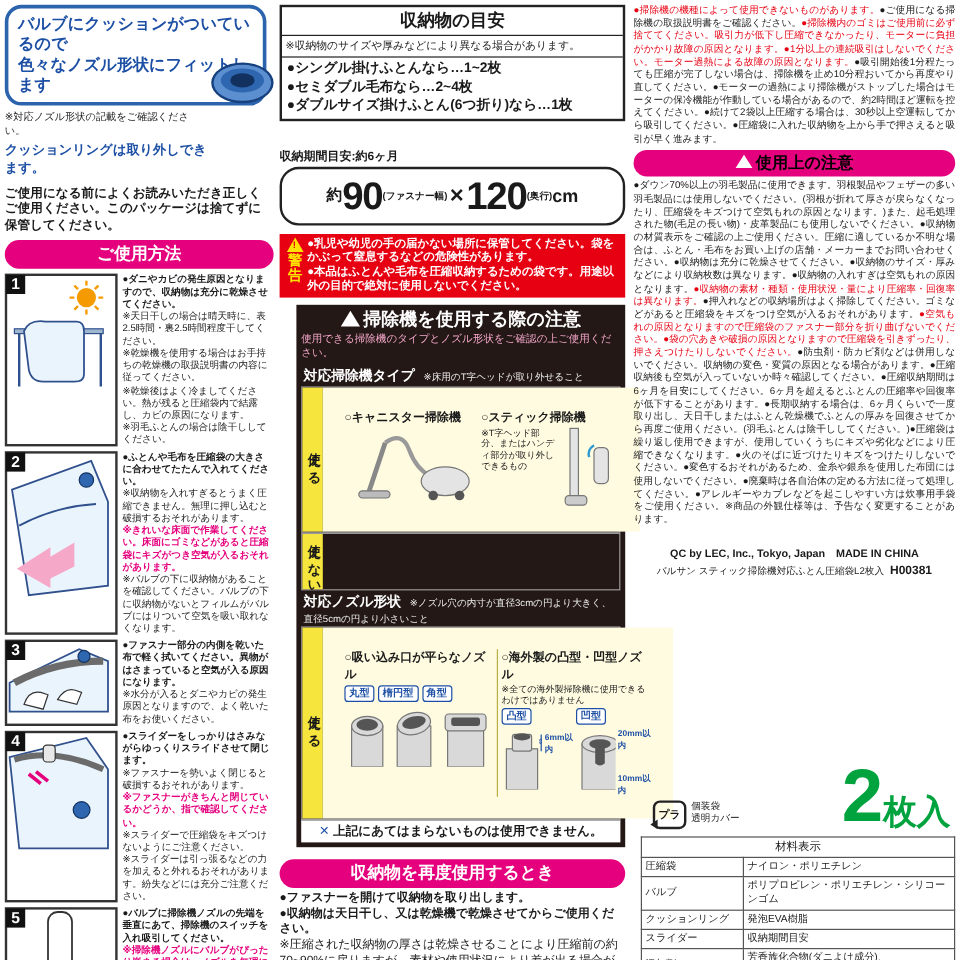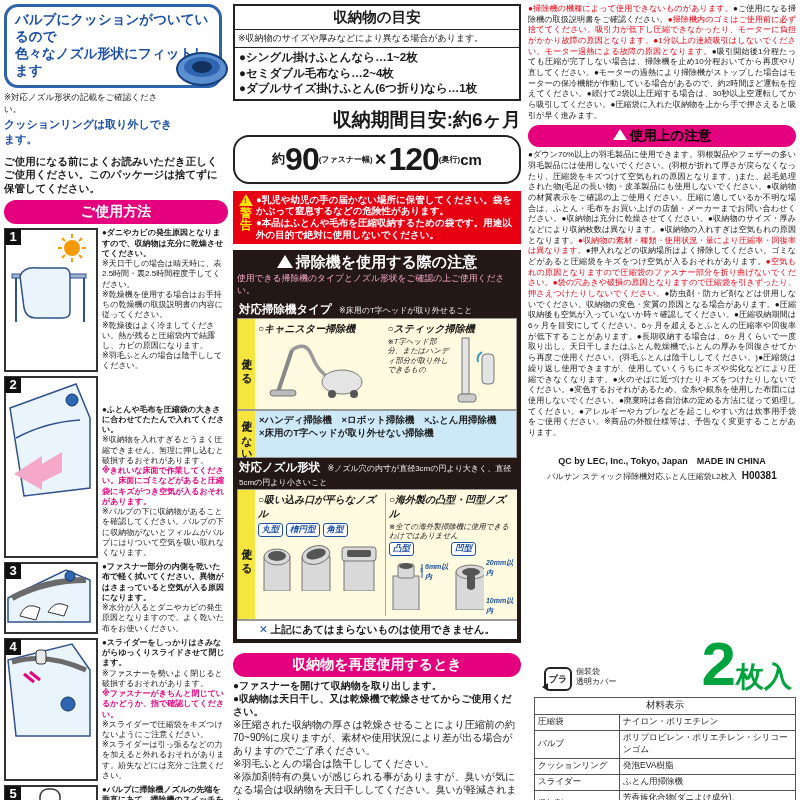--- a/index.html
+++ b/index.html
@@ -29,46 +29,46 @@
   .step-text span{display:block;}
   .seg-bold{font-weight:700;}
   .seg-pink{color:#e5007e;font-weight:700;}
   .seg-red{color:#e60012;}
   
   .box{border:2px solid #222;background:#fff;}
   .meyasu-title{font-size:14.5px;font-weight:700;text-align:center;padding:2px 0;}
   .meyasu-note{font-size:9px;border-top:1.5px solid #222;border-bottom:1.5px solid #222;padding:2px 3px;}
   .meyasu-items{padding:2px 4px;}
   .meyasu-items div{font-size:11.5px;font-weight:700;line-height:1.35;}
-  .kikan-title{font-size:19px;font-weight:700;text-align:right;margin-top:6px;}
+  .kikan-title{font-size:10px;font-weight:700;text-align:left;margin-top:22px;}
   .size-box{border:2.5px solid #222;border-radius:16px;margin-top:2px;padding:4px 6px;
             display:flex;align-items:center;justify-content:center;}
   .size-box .ap{font-size:13px;font-weight:700;}
   .size-box .big{font-size:32px;font-weight:700;letter-spacing:-1px;}
   .size-box .sm{font-size:8px;font-weight:700;}
   .size-box .x{font-size:20px;font-weight:700;margin:0 2px;}
   .size-box .unit{font-size:15px;font-weight:700;}
   .warn-box{background:#e60012;color:#fff;display:flex;margin-top:7px;padding:3px;}
   .warn-side{width:20px;min-width:20px;display:flex;flex-direction:column;align-items:center;color:#ffe200;}
   .tri{width:0;height:0;border-left:7px solid transparent;border-right:7px solid transparent;
        border-bottom:12px solid #ffe200;position:relative;margin-bottom:1px;}
   .tri i{position:absolute;left:-2px;top:2px;font-style:normal;color:#e60012;font-size:8px;font-weight:700;}
   .warn-side b{font-size:12px;line-height:1.05;}
   .warn-text{font-size:9.5px;font-weight:700;line-height:1.25;}
-  .black-sec{background:#231815;margin-top:6px;padding:3px 4px 4px;}
+  .black-sec{background:#231815;margin-top:6px;padding:3px 4px 4px;margin-left:14px;}
   .bs-title{color:#fff;font-weight:700;font-size:15px;text-align:center;}
   .bs-title .ytri{display:inline-block;width:0;height:0;border-left:8px solid transparent;
       border-right:8px solid transparent;border-bottom:13px solid #fff;margin-right:3px;position:relative;top:1px;}
   .bs-sub{color:#f7a8cd;font-size:8.8px;margin:1px 0 3px;}
   .bs-row-hd{color:#fff;font-weight:700;font-size:11.5px;padding:2px 2px 1px;}
   .bs-row-hd small{font-weight:400;font-size:8px;color:#eee;margin-left:4px;}
   .panel{display:flex;border:1px solid #999;}
   .tab{width:17px;min-width:17px;background:#f6e53c;display:flex;align-items:center;justify-content:center;
        font-weight:700;font-size:11px;writing-mode:vertical-rl;text-orientation:upright;letter-spacing:2px;}
-  .panel-yellow .pbody{background:#fffbe0;flex:1;padding:3px;font-style:italic;}
+  .panel-yellow .pbody{background:#fffbe0;flex:1;padding:18px;}
   .panel-blue .pbody{background:#cde9f8;flex:1;padding:3px 4px;}
   .vac-cols{display:flex;gap:4px;}
   .vac-item{font-size:10px;font-weight:700;}
   .vac-note{font-size:7.5px;font-weight:400;margin-top:1px;line-height:1.25;}
   .ng-line{font-size:9.5px;font-weight:700;line-height:1.35;}
   .noz-cols{display:flex;}
   .noz-left{flex:1.05;border-right:1px solid #b9ad44;padding-right:3px;}
   .noz-right{flex:1;padding-left:3px;}
   .shape-tags{display:flex;gap:3px;margin:2px 0;}
   .stag{border:1.5px solid #1d50a5;color:#1d50a5;background:#fff;font-size:8.5px;font-weight:700;
@@ -160,21 +160,21 @@
     <div class="step-illus">
       <div class="step-num">2</div>
       <svg width="86" height="120">
         <path class="sk" d="M4 30 L70 6 L84 40 L84 110 L18 118 Z"></path>
         <path d="M10 60 q30 -16 64 -18" fill="none" stroke="#31518e" stroke-width="1.5"></path>
         <circle cx="66" cy="22" r="6" fill="#2e66b0" stroke="#12315f"></circle>
         <polygon points="8,96 36,78 36,86 56,74 56,94 36,104 36,112" fill="#f6a8c8"></polygon>
       </svg>
     </div>
     <div class="step-text">
-        <span class="seg-bold" style="display: block; margin-top: 29px;">●ふとんや毛布を圧縮袋の大きさに合わせてたたんで入れてください。</span>
+        <span class="seg-bold" style="display: block;">●ふとんや毛布を圧縮袋の大きさに合わせてたたんで入れてください。</span>
         <span style="display: block;">※収納物を入れすぎるとうまく圧縮できません。無理に押し込むと破損するおそれがあります。</span>
         <span class="seg-pink" style="display: block;">※きれいな床面で作業してください。床面にゴミなどがあると圧縮袋にキズがつき空気が入るおそれがあります。</span>
         <span style="display: block;">※バルブの下に収納物があることを確認してください。バルブの下に収納物がないとフィルムがバルブにはりついて空気を吸い取れなくなります。</span>
       </div>
   </div>
 
   <div class="step">
     <div class="step-illus">
       <div class="step-num">3</div>
       <svg width="86" height="62">
@@ -304,24 +304,20 @@
                 <rect x="30" y="18" width="12" height="30" rx="4" fill="#e4e4e4" stroke="#777"></rect>
                 <path d="M30 16 q-6 4 -4 10" stroke="#2e9ad0" stroke-width="2" fill="none"></path>
               </svg>
             </div>
           </div>
         </div>
       </div>
     </div>
     <div class="panel panel-blue">
       <div class="tab">使えない</div>
-      <div class="pbody">
-        <div class="ng-line">×ハンディ掃除機　×ロボット掃除機　×ふとん用掃除機</div>
-        <div class="ng-line">×床用のT字ヘッドが取り外せない掃除機</div>
-      </div>
     </div>
 
     <div class="bs-row-hd">
       <span>対応ノズル形状</span>
       <small>※ノズル穴の内寸が直径3cmの円より大きく、直径5cmの円より小さいこと</small>
     </div>
     <div class="panel panel-yellow">
       <div class="tab">使える</div>
       <div class="pbody">
         <div class="noz-cols">
@@ -428,21 +424,21 @@
     <tr>
           <td class="mlab">バルブ</td>
           <td>ポリプロピレン・ポリエチレン・シリコーンゴム</td>
         </tr>
     <tr>
           <td class="mlab">クッションリング</td>
           <td>発泡EVA樹脂</td>
         </tr>
     <tr>
           <td class="mlab">スライダー</td>
-          <td>ふとん用掃除機</td>
+          <td>収納期間目安</td>
         </tr>
     <tr>
           <td class="mlab">添加剤</td>
           <td class="pre">芳香族化合物(ダニよけ成分)、
 ピレスロイド系防虫成分</td>
         </tr>
   </tbody>
     </table>
 
 </div>

